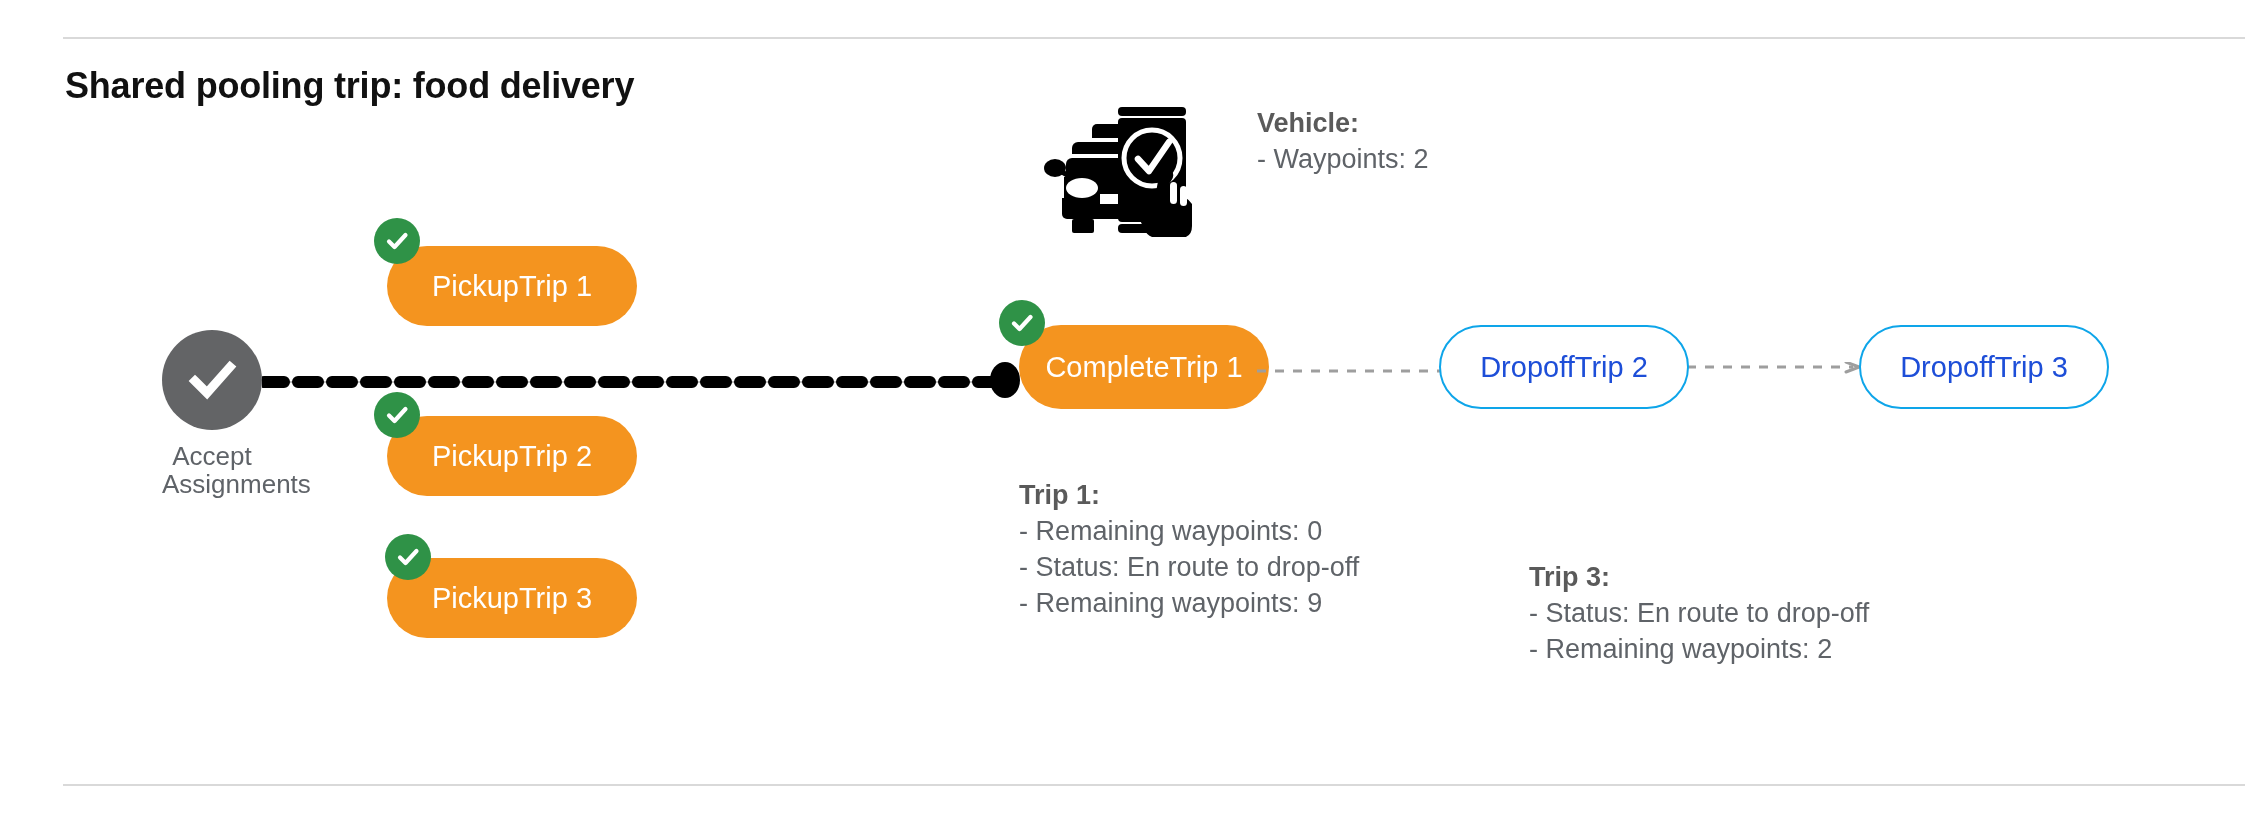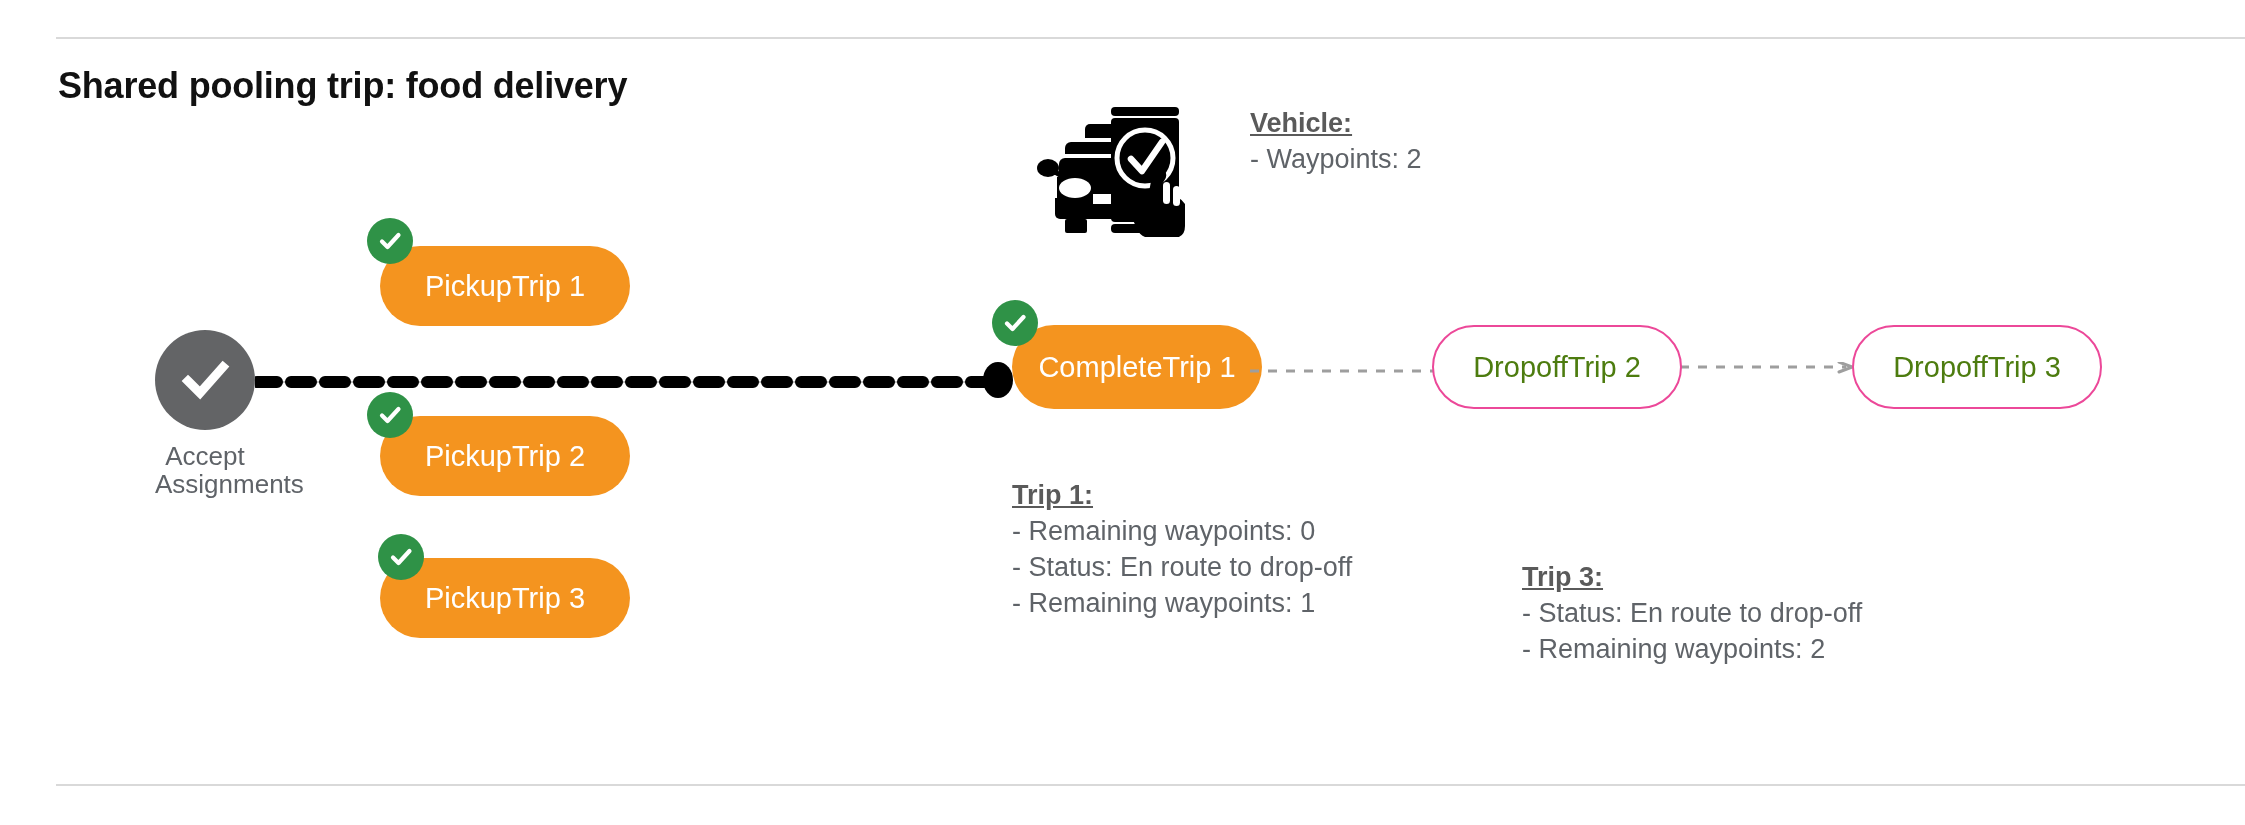--- a/index.html
+++ b/index.html
@@ -11,20 +11,21 @@
     font-family: "Liberation Sans", sans-serif;
     width: 2245px;
     height: 825px;
     position: relative;
     overflow: hidden;
     color: #5f6368;
   }
   .canvas {
     position: absolute;
     inset: 0;
+    margin-left: 7px;
   }
   .rule {
     position: absolute;
     left: 56px;
     right: 0px;
     height: 0;
     border-top: 2px solid #d9d9d9;
   }
   .rule-top { top: 37px; }
   .rule-bottom { top: 784px; }
@@ -94,22 +95,22 @@
     text-align: center;
     line-height: 1.12;
     font-size: 29px;
   }
   .pill.orange {
     background: #f4941f;
     color: #ffffff;
   }
   .pill.ghost {
     background: #ffffff;
-    color: #4d7c0f;
-    border: 2px solid #ec4899;
+    color: #1d4ed8;
+    border: 2px solid #0ea5e9;
   }
   .pill .l1, .pill .l2 { display: block; }
 
   .badge {
     position: absolute;
     width: 46px;
     height: 46px;
     border-radius: 50%;
     background: #2f9247;
     display: flex;
@@ -147,21 +148,21 @@
     width: 165px;
     height: 155px;
   }
   .info-block {
     position: absolute;
     font-size: 27px;
     line-height: 1.33;
     color: #5f6368;
     white-space: nowrap;
   }
-  .info-block .hdr { font-weight: bold; color: #5a5a5a; text-decoration: underline; }
+  .info-block .hdr { font-weight: bold; color: #5a5a5a; }
   .vehicle-info { left: 1250px; top: 106px; }
 
   .trip12-info { left: 1012px; top: 478px; }
   .trip3-info  { left: 1522px; top: 560px; }
 </style>
 </head>
 <body>
 
 <div class="canvas">
 
@@ -285,21 +286,21 @@
 
   <div class="info-block vehicle-info">
     <div class="hdr">Vehicle:</div>
     <div>- Waypoints: 2</div>
   </div>
 
   <div class="info-block trip12-info">
     <div class="hdr">Trip 1:</div>
     <div>- Remaining waypoints: 0</div>
     <div>- Status:  En route to drop-off</div>
-    <div>- Remaining waypoints: 1</div>
+    <div>- Remaining waypoints: 9</div>
   </div>
 
   <div class="info-block trip3-info">
     <div class="hdr">Trip 3:</div>
     <div>- Status:  En route to drop-off</div>
     <div>- Remaining waypoints: 2</div>
   </div>
 
 </div>
 

